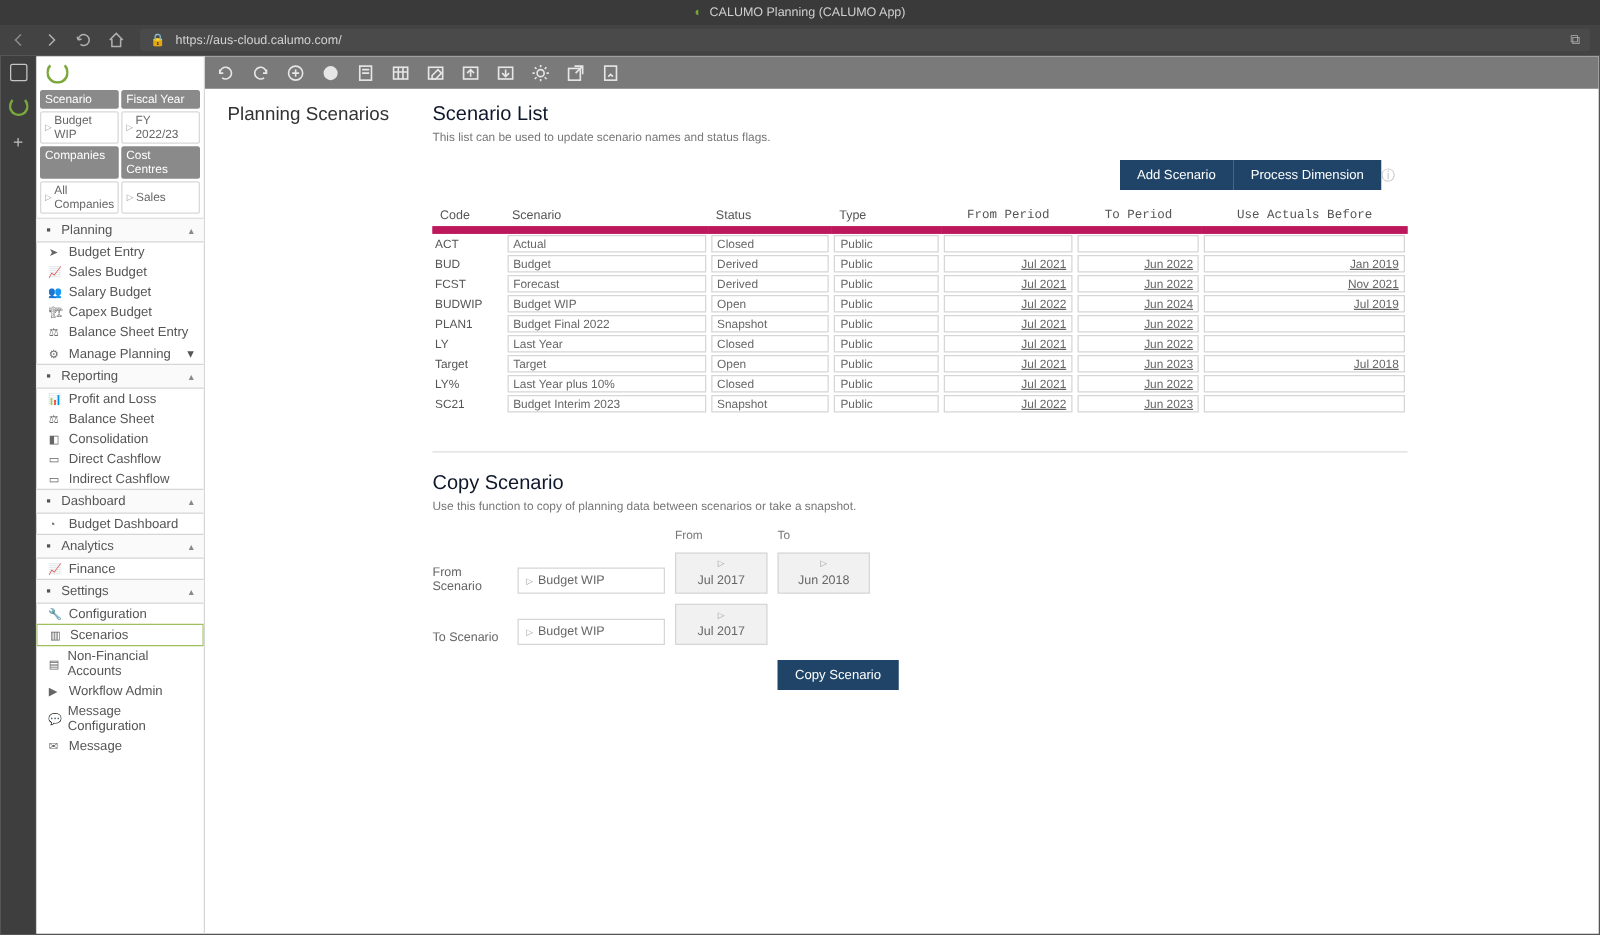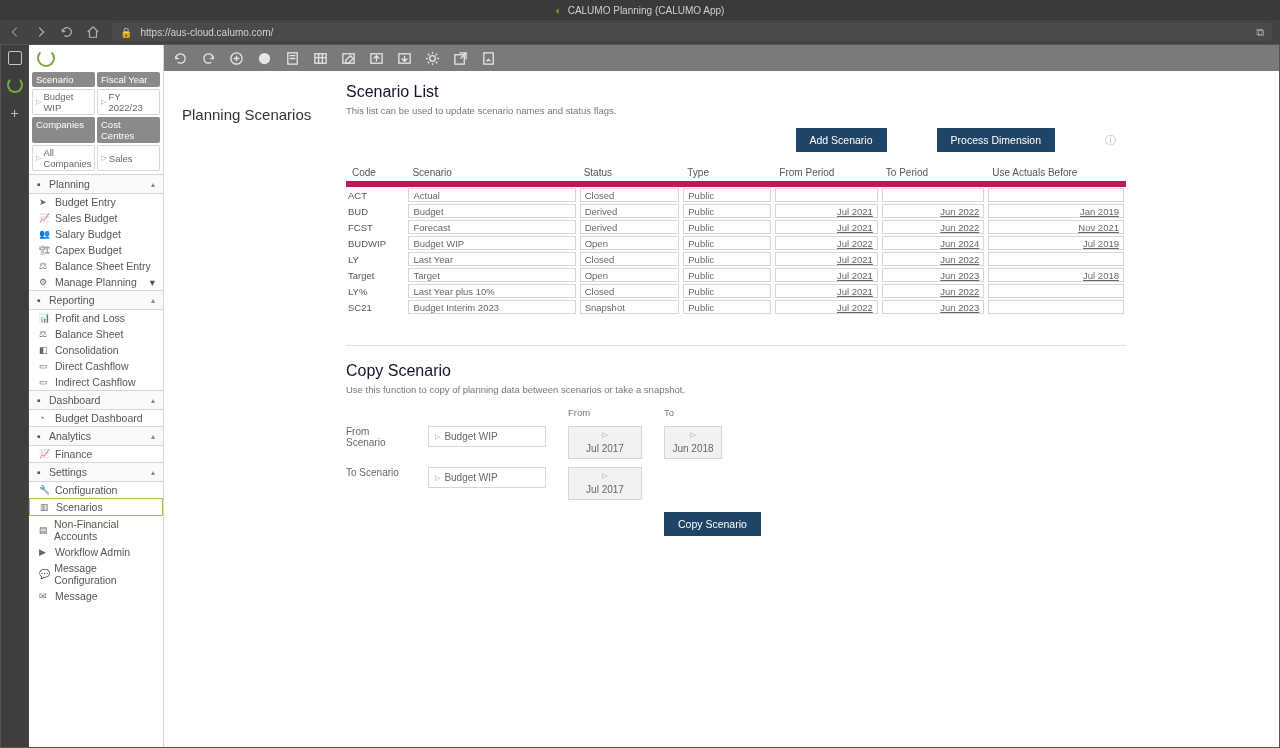--- a/index.html
+++ b/index.html
@@ -40,45 +40,45 @@
 .nav-item .ic { width:12px; font-size:9px; color:#666; }
 
 .main { flex:1; background:#fff; display:flex; flex-direction:column; overflow:auto; }
 .toolbar { height:26px; background:#7a7a7a; display:flex; align-items:center; padding:0 8px; gap:12px; }
 .toolbar .ti { width:16px; height:16px; color:#e6e6e6; display:flex; align-items:center; justify-content:center; }
 .toolbar .ti svg { width:15px; height:15px; stroke:#e6e6e6; fill:none; stroke-width:1.4; }
 .toolbar .ti.filled svg { fill:#e6e6e6; stroke:none; }
 
 .content { flex:1; padding:12px 18px; overflow:auto; color:#555; }
 .two-col { display:flex; gap:24px; }
-.lcol { width: 140px; margin-top: 23px; }
+.lcol { width: 140px; }
 .lcol h2 { font-size:15px; font-weight:400; color:#333; }
 .rcol { flex:1; max-width: 780px; }
 .rcol h2 { font-size:16px; font-weight:400; color:#0f172a; margin-bottom:4px; }
 .sub { font-size:9.5px; color:#777; margin-bottom:12px; }
 
-.btnrow { display:flex; gap:50px; justify-content:flex-end; margin-bottom:12px; padding-right:10px; align-items:center; }
+.btnrow { display:flex; justify-content:flex-end; margin-bottom:12px; padding-right:10px; align-items:center; }
 .btn { background:#1f4468; color:#fff; border:none; padding:6px 14px; font-size:10.5px; cursor:pointer; }
 .info { color:#bbb; font-size:11px; }
 
 table.slist { width:100%; border-collapse:collapse; font-size:10px; }
 table.slist th { text-align:left; font-weight:400; color:#555; padding:3px 6px; border-bottom:6px solid #be185d; }
-table.slist th.r { text-align:left; }
+table.slist th.r { text-align:center;font-family:Liberation Mono, monospace; }
 table.slist td { padding:1px 2px; }
 .cell { border:1px solid #d6d6d6; padding:1px 4px; height:14px; font-size:9.5px; color:#666; min-width:60px; }
 .cell.r { text-align:right;text-decoration:underline; }
 .codecell { color:#555; font-size:9.5px; padding:1px 4px;margin-left:27px; }
 .cell.wid1 { min-width:115px; }
 .cell.wid2 { min-width:68px; }
 .cell.wid3 { min-width:60px; }
 .cell.wid4 { min-width:70px; }
 
 .divider { border-top:1px solid #ddd; margin:30px 0 16px; }
 
-.form-row { display:flex; align-items:flex-start; gap:22px; margin-bottom:8px; font-size:10px; }
+.form-row { display:flex; align-items:flex-end; gap:8px; margin-bottom:8px; font-size:10px; }
 .form-row .lbl { width:60px; color:#666; }
 .inp { border:1px solid #d6d6d6; padding:4px 6px; font-size:10px; color:#666; display:flex; align-items:center; gap:4px; width:118px; }
 .inp .tri { font-size:7px; color:#999; }
 .inp.ro { background:#f1f1f1;flex-direction:column; }
 .colhead { font-size:9.5px; color:#777; width:74px; }
 </style>
 </head>
 <body>
 
 <div class="titlebar">
@@ -437,20 +437,41 @@
                     <div class="cell wid4 r">Jul 2022</div>
                   </td>
                   <td>
                     <div class="cell wid4 r">Jun 2024</div>
                   </td>
                   <td>
                     <div class="cell wid4 r">Jul 2019</div>
                   </td>
                 </tr>
                 <tr>
+                  <td class="codecell">PLAN1</td>
+                  <td>
+                    <div class="cell wid1">Budget Final 2022</div>
+                  </td>
+                  <td>
+                    <div class="cell wid2">Snapshot</div>
+                  </td>
+                  <td>
+                    <div class="cell wid3">Public</div>
+                  </td>
+                  <td>
+                    <div class="cell wid4 r">Jul 2021</div>
+                  </td>
+                  <td>
+                    <div class="cell wid4 r">Jun 2022</div>
+                  </td>
+                  <td>
+                    <div class="cell wid4 r"></div>
+                  </td>
+                </tr>
+                <tr>
                   <td class="codecell">LY</td>
                   <td>
                     <div class="cell wid1">Last Year</div>
                   </td>
                   <td>
                     <div class="cell wid2">Closed</div>
                   </td>
                   <td>
                     <div class="cell wid3">Public</div>
                   </td>
@@ -544,21 +565,21 @@
           <div class="form-row">
             <span class="lbl">From Scenario</span>
             <div class="inp">
                 <span class="tri">▷</span>
                 <span>Budget WIP</span>
               </div>
             <div class="inp ro" style="width:74px">
                 <span class="tri">▷</span>
                 <span>Jul 2017</span>
               </div>
-            <div class="inp ro" style="width:58px">
+            <div class="inp ro" style="width:74px">
                 <span class="tri">▷</span>
                 <span>Jun 2018</span>
               </div>
           </div>
           <div class="form-row">
             <span class="lbl">To Scenario</span>
             <div class="inp">
                 <span class="tri">▷</span>
                 <span>Budget WIP</span>
               </div>

